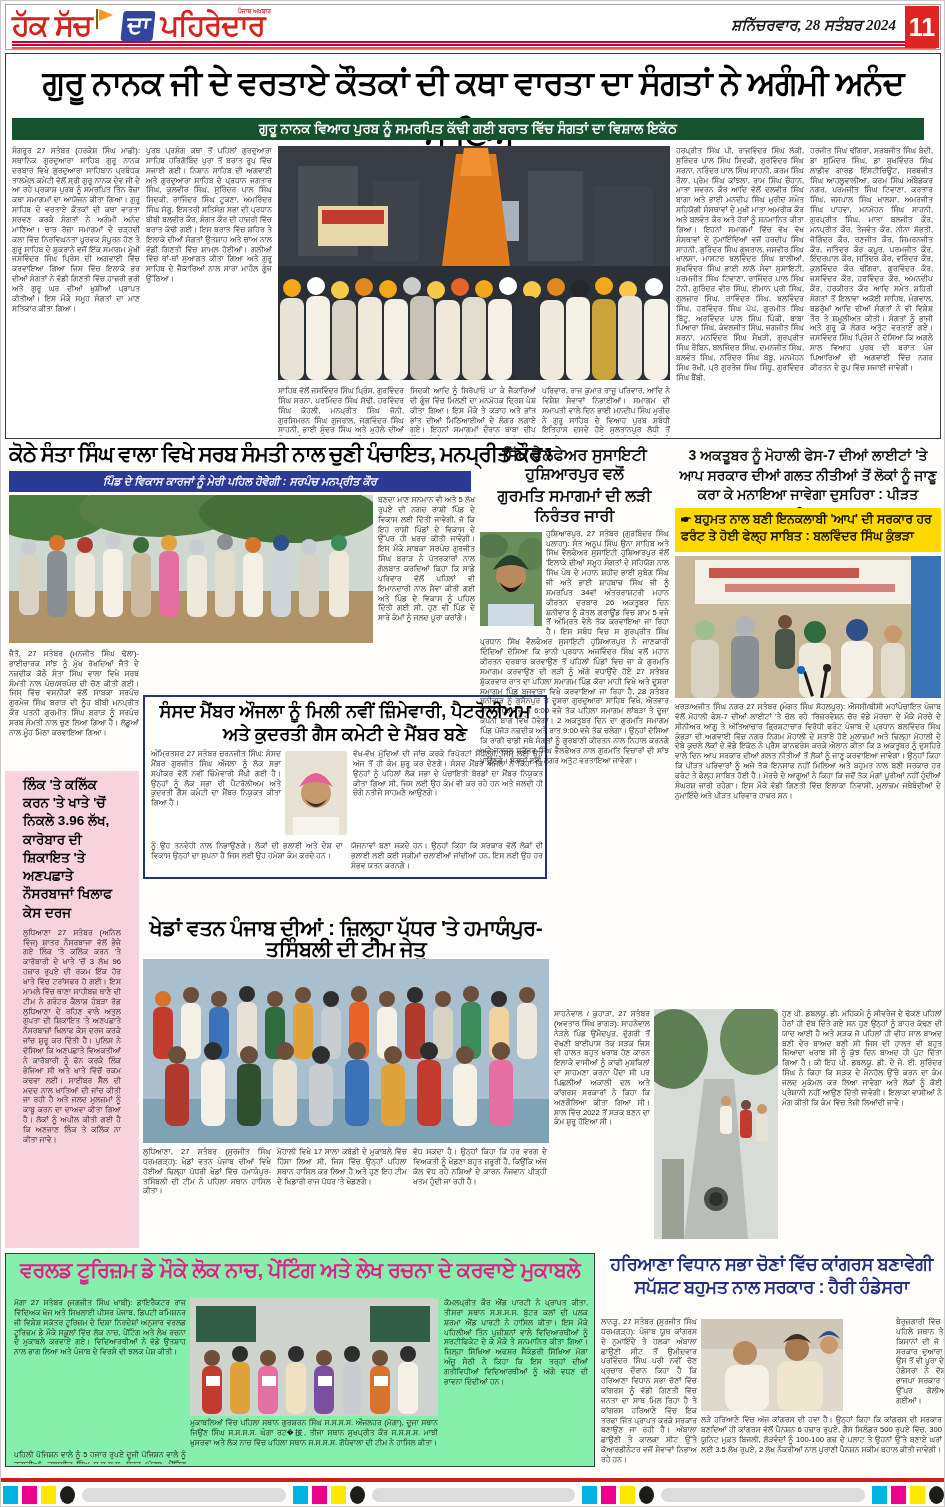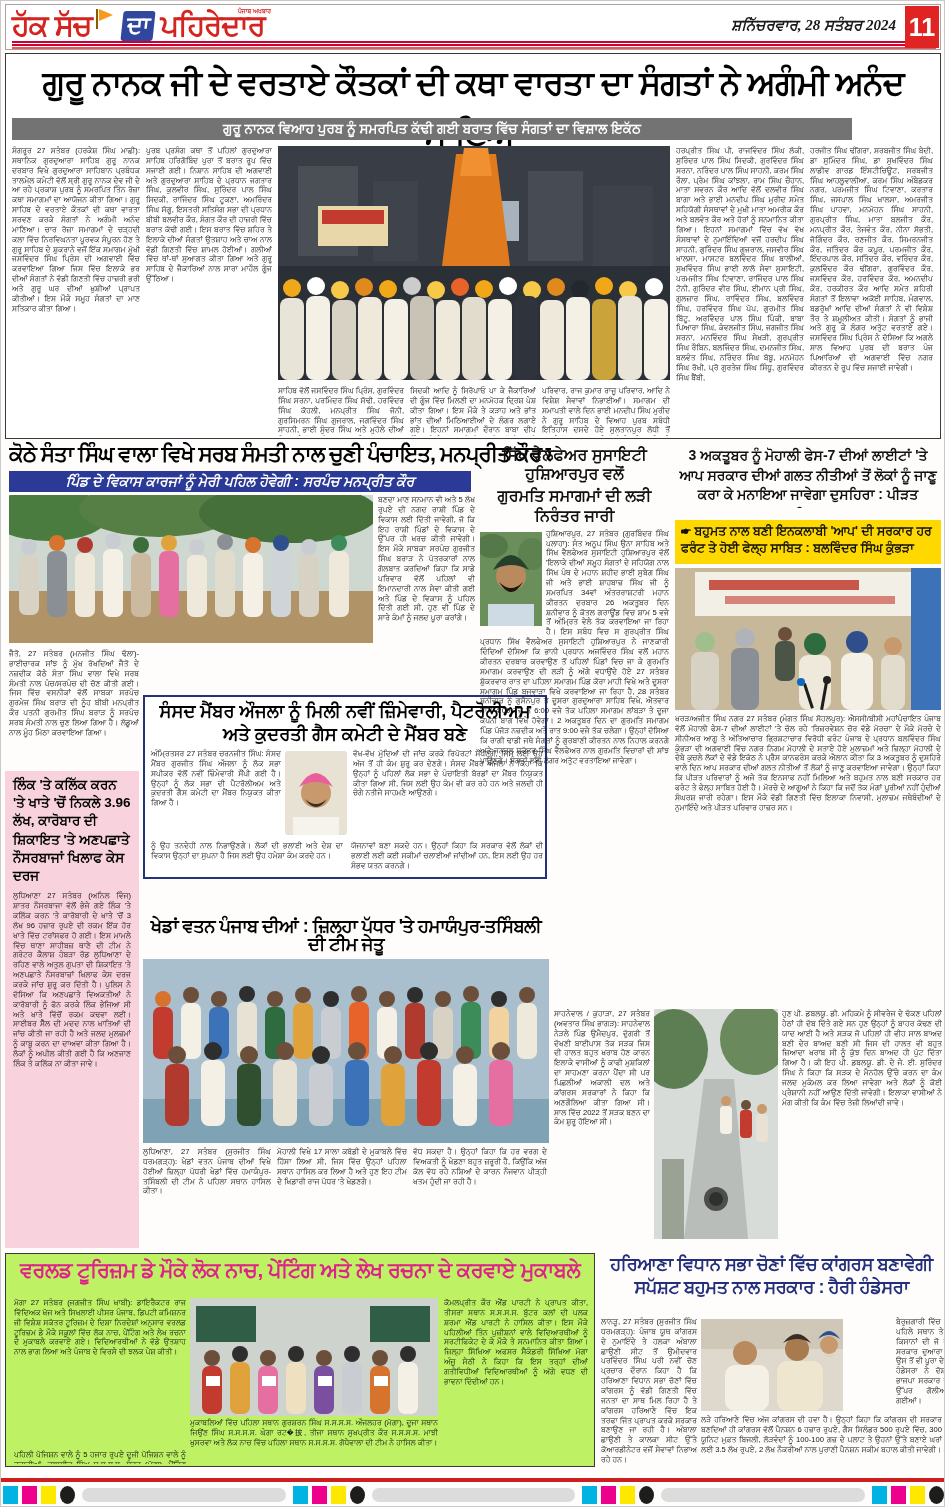--- a/index.html
+++ b/index.html
@@ -22,45 +22,45 @@
   #red-stripes{left:6px;top:36px;width:924px;height:8px;
      background:linear-gradient(#c03 0 2px,transparent 2px 3px,#c03 3px 5px,transparent 5px 6px,#e55 6px 8px);}
   #date{right:44px;top:12px;font-family:Liberation Serif, serif;font-style:italic;font-weight:bold;
         font-size:15px;color:#1a1a1a;}
   #pageno{right:1px;top:1px;width:34px;height:42px;background:#e02423;color:#fff;font-size:25px;
           font-weight:bold;display:flex;align-items:center;justify-content:center;}
   
   #mainbox{left:4px;top:52px;width:936px;height:386px;border:1.5px solid #3a3a3a;background:#fff;}
   #main-headline{left:6px;top:4px;width:922px;height:56px;font-size:33px;font-weight:800;
                  text-align:center;letter-spacing:-1px;line-height:1.5;}
-  #main-subbar{left:6px;top:64px;width:840px;height:22px;background:#737373;color:#fff;
+  #main-subbar{left:6px;top:64px;width:912px;height:22px;background:#14532d;color:#fff;
                font-size:13.5px;font-weight:bold;text-align:center;line-height:22px;}
   .photo{background:#ccc;overflow:hidden;}
   
   #panch-headline{left:8px;top:441px;width:542px;height:28px;font-size:21.5px;font-weight:800;
                   white-space:nowrap;overflow:hidden;letter-spacing:-1px;}
   #panch-subbar{left:8px;top:470px;width:462px;height:21px;background:#2b3a96;color:#fff;
-                font-style:italic;font-weight:bold;font-size:14px;text-align:center;line-height:21px;}
-  #fraudbox{left:4px;top:770px;width:134px;height:477px;background:#f8d3de;padding:5px 8px;}
+                font-style:italic;font-weight:bold;font-size:11px;text-align:center;line-height:21px;}
+  #fraudbox{left:4px;top:770px;width:134px;height:477px;background:#f8d3de;padding:5px 18px;}
   #fraud-headline{font-size:13.5px;font-weight:800;line-height:1.35;text-align:left;margin-bottom:6px;}
   #aujlabox{left:142px;top:694px;width:404px;height:184px;border:2px solid #24327b;background:#fff;}
   #aujla-headline{left:4px;top:3px;width:392px;height:46px;font-size:18px;font-weight:800;
                   text-align:center;line-height:1.25;}
-  #sports-headline{left:142px;top:916px;width:406px;height:40px;font-size:18px;font-weight:800;
+  #sports-headline{left:142px;top:916px;width:406px;height:40px;font-size:21px;font-weight:800;
                    text-align:center;line-height:1.0;letter-spacing:-0.5px;}
   #welfare{left:479px;top:441px;width:189px;height:464px;}
   #welfare h3{margin:3px;font-size:16px;font-weight:800;text-align:center;line-height:1.2;}
   .portrait-float{float:left;width:62px;height:94px;margin:3px 4px 2px 0;}
   #dussehra{left:674px;top:445px;width:266px;height:460px;}
   #dussehra-headline{font-size:14px;font-weight:800;text-align:center;line-height:1.4;height:62px;overflow:hidden;}
   #dussehra-highlight{background:#ffd800;font-size:12.5px;font-weight:bold;line-height:1.35;
                       padding:3px 6px;height:44px;overflow:hidden;}
   #pwd-headline{left:553px;top:912px;width:388px;height:92px;font-size:21px;font-weight:800;
                 color:#1e57a5;text-align:center;line-height:1.25;}
-  #tourismbox{left:4px;top:1252px;width:590px;height:214px;border:1.5px solid #3a3a3a;background:#bef264;}
+  #tourismbox{left:4px;top:1252px;width:590px;height:214px;border:1.5px solid #3a3a3a;background:#86efac;}
   #tourism-headline{left:6px;top:4px;width:576px;height:36px;font-size:21px;font-weight:800;
                     color:#e0218a;text-align:center;white-space:nowrap;overflow:hidden;letter-spacing:-0.5px;}
   #haryana{left:600px;top:1252px;width:341px;height:214px;}
   #haryana-headline{font-size:18px;font-weight:800;color:#232f7d;text-align:center;line-height:1.3;
                     height:58px;overflow:hidden;letter-spacing:-0.5px;}
   
   #footer-line{left:0;top:1477px;width:945px;height:4px;background:#cc1f1f;}
   #regbar{left:0;top:1484px;width:945px;height:19px;display:flex;align-items:center;gap:5px;}
   .sw{width:15px;height:18px;}
   .sw-c{background:#00b3e3;} .sw-m{background:#ec008c;} .sw-y{background:#ffe800;} .sw-k{background:#1d1d1b;border-radius:50%;}
@@ -223,21 +223,21 @@
           <path d="M13,38 Q31,8 49,38 Q31,28 13,38 Z" fill="#27402a"></path>
           <path d="M19,50 Q31,70 43,50 Q31,62 19,50 Z" fill="#20180f"></path>
         </svg>
       </span>
       <span>ਹੁਸ਼ਿਆਰਪੁਰ, 27 ਸਤੰਬਰ (ਗੁਰਬਿੰਦਰ ਸਿੰਘ ਪਲਾਹਾ): ਸੰਤ ਅਨੂਪ ਸਿੰਘ ਉਨਾ ਸਾਹਿਬ ਅਤੇ ਸਿੱਖ ਵੈਲਫੇਅਰ ਸੁਸਾਇਟੀ ਹੁਸ਼ਿਆਰਪੁਰ ਵੱਲੋਂ 'ਇਲਾਕੇ ਦੀਆਂ ਸਮੂਹ ਸੰਗਤਾਂ ਦੇ ਸਹਿਯੋਗ ਨਾਲ ਸਿੱਖ ਪੰਥ ਦੇ ਮਹਾਨ ਸ਼ਹੀਦ ਭਾਈ ਸੁਬੇਗ ਸਿੰਘ ਜੀ ਅਤੇ ਭਾਈ ਸ਼ਾਹਬਾਜ਼ ਸਿੰਘ ਜੀ ਨੂੰ ਸਮਰਪਿਤ 34ਵਾਂ ਅੰਤਰਰਾਸ਼ਟਰੀ ਮਹਾਨ ਕੀਰਤਨ ਦਰਬਾਰ 26 ਅਕਤੂਬਰ ਦਿਨ ਸ਼ਨੀਵਾਰ ਨੂੰ ਕੋਤਲ ਗਰਾਊਂਡ ਵਿਚ ਸ਼ਾਮ 5 ਵਜੇ ਤੋਂ ਅੰਮ੍ਰਿਤ ਵੇਲੇ ਤੱਕ ਕਰਵਾਇਆ ਜਾ ਰਿਹਾ ਹੈ। ਇਸ ਸਬੰਧ ਵਿਚ ਸ ਗੁਰਪ੍ਰੀਤ ਸਿੰਘ ਪ੍ਰਧਾਨ ਸਿੱਖ ਵੈਲਫੇਅਰ ਸੁਸਾਇਟੀ ਹੁਸ਼ਿਆਰਪੁਰ ਨੇ ਜਾਣਕਾਰੀ ਦਿੰਦਿਆਂ ਦੱਸਿਆ ਕਿ ਭਾਨੀ ਪ੍ਰਧਾਨ ਅਜਵਿੰਦਰ ਸਿੰਘ ਵਲੋਂ ਮਹਾਨ ਕੀਰਤਨ ਦਰਬਾਰ ਕਰਵਾਉਣ ਤੋਂ ਪਹਿਲਾਂ ਪਿੰਡਾਂ ਵਿਚ ਜਾ ਕੇ ਗੁਰਮਤਿ ਸਮਾਗਮ ਕਰਵਾਉਣ ਦੀ ਲੜੀ ਨੂੰ ਅੱਗੇ ਵਧਾਉਂਦੇ ਹੋਏ 27 ਸਤੰਬਰ ਸ਼ੁੱਕਰਵਾਰ ਰਾਤ ਦਾ ਪਹਿਲਾ ਸਮਾਗਮ ਪਿੰਡ ਕੋਰਾ ਮਾਹੀ ਵਿਖੇ ਅਤੇ ਦੂਸਰਾ ਸਮਾਗਮ ਪਿੰਡ ਬਜਵਾੜਾ ਵਿਖੇ ਕਰਵਾਇਆ ਜਾ ਰਿਹਾ ਹੈ, 28 ਸਤੰਬਰ ਸ਼ਨੀਵਾਰ ਨੂੰ ਗੁਸੈਨਪੁਰ ਤੇ ਦੂਸਰਾ ਗੁਰਦੁਆਰਾ ਸਾਹਿਬ ਵਿਖੇ, ਐਤਵਾਰ ਸ਼ਾਮ 4:00 ਵਜੇ ਤੋਂ 6:00 ਵਜੇ ਤੱਕ ਪਹਿਲਾ ਸਮਾਗਮ ਲਾਂਬੜਾ ਤੇ ਦੂਜਾ ਕੰਪਨੀ ਬਾਗ ਵਿਖੇ ਹੋਵੇਗਾ। 2 ਅਕਤੂਬਰ ਦਿਨ ਦਾ ਗੁਰਮਤਿ ਸਮਾਗਮ ਪਿੰਡ ਪੱਜੋੜ ਨਜ਼ਦੀਕ ਅਤੇ ਰਾਤ 9:00 ਵਜੇ ਤੱਕ ਚਲੇਗਾ। ਉਨ੍ਹਾਂ ਦੱਸਿਆ ਕਿ ਰਾਗੀ ਢਾਡੀ ਜਥੇ ਸੰਗਤਾਂ ਨੂੰ ਗੁਰਬਾਣੀ ਕੀਰਤਨ ਨਾਲ ਨਿਹਾਲ ਕਰਨਗੇ ਅਤੇ ਜਨਰਲ ਸਕੱਤਰ ਸਿੰਘ ਵੈਲਫੇਅਰ ਨਾਲ ਗੁਰਮਤਿ ਵਿਚਾਰਾਂ ਦੀ ਸਾਂਝ ਪਾਉਣਗੇ। ਸੰਗਤਾਂ ਲਈ ਲੰਗਰ ਅਤੁੱਟ ਵਰਤਾਇਆ ਜਾਵੇਗਾ।</span>
     </div>
   </div>
 
   <div class="abs" id="dussehra">
     <div id="dussehra-headline">3 ਅਕਤੂਬਰ ਨੂੰ ਮੋਹਾਲੀ ਫੇਸ-7 ਦੀਆਂ ਲਾਈਟਾਂ 'ਤੇ ਆਪ ਸਰਕਾਰ ਦੀਆਂ ਗਲਤ ਨੀਤੀਆਂ ਤੋਂ ਲੋਕਾਂ ਨੂੰ ਜਾਣੂ ਕਰਾ ਕੇ ਮਨਾਇਆ ਜਾਵੇਗਾ ਦੁਸਹਿਰਾ : ਪੀੜਤ ਪਰਿਵਾਰ</div>
-    <div id="dussehra-highlight" style="margin-top:12px;">
+    <div id="dussehra-highlight" style="margin-top:0;">
       <span>☛</span>
       <span>ਬਹੁਮਤ ਨਾਲ ਬਣੀ ਇਨਕਲਾਬੀ 'ਆਪ' ਦੀ ਸਰਕਾਰ ਹਰ ਫਰੰਟ ਤੇ ਹੋਈ ਫੇਲ੍ਹ ਸਾਬਿਤ : ਬਲਵਿੰਦਰ ਸਿੰਘ ਕੁੰਭੜਾ</span>
     </div>
     <div class="photo" style="width:266px;height:142px;margin-top:4px;">
       <svg width="266" height="142" viewBox="0 0 266 142">
         <rect width="266" height="142" fill="#c8b89a"></rect>
         <rect x="20" y="4" width="226" height="44" fill="#f2efe6"></rect>
         <rect x="34" y="12" width="150" height="10" fill="#c23b2e" opacity="0.85"></rect>
         <rect x="50" y="28" width="170" height="8" fill="#c23b2e" opacity="0.6"></rect>
         <rect x="236" y="0" width="30" height="142" fill="#3c72b8"></rect>

